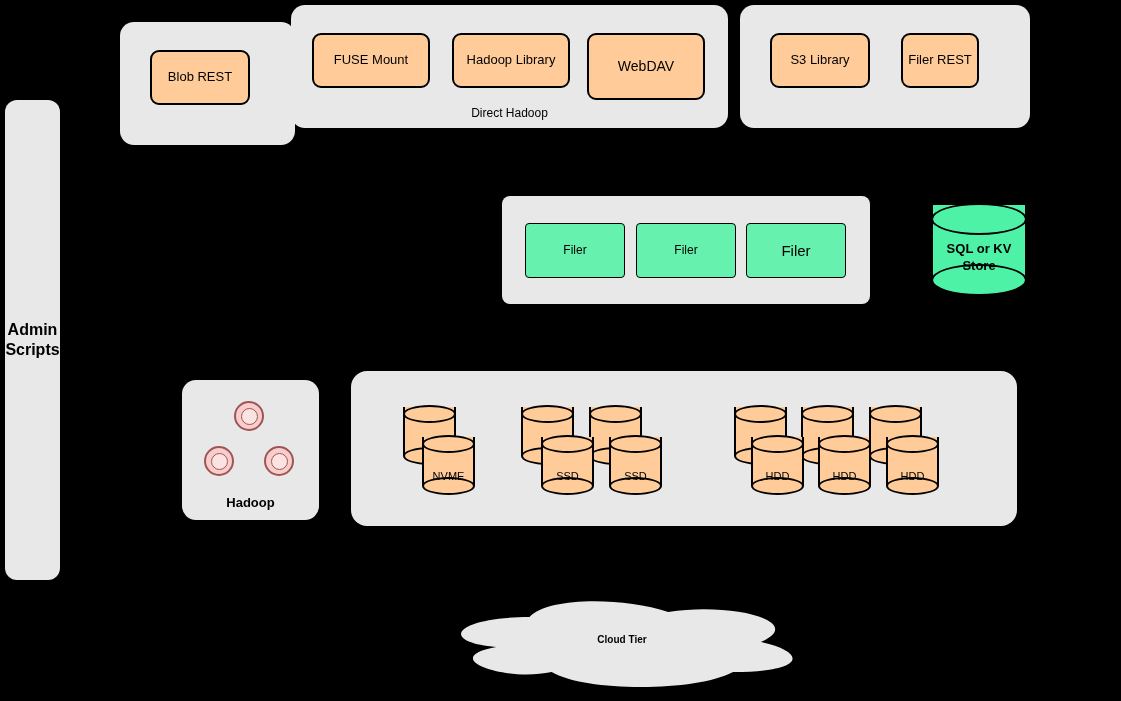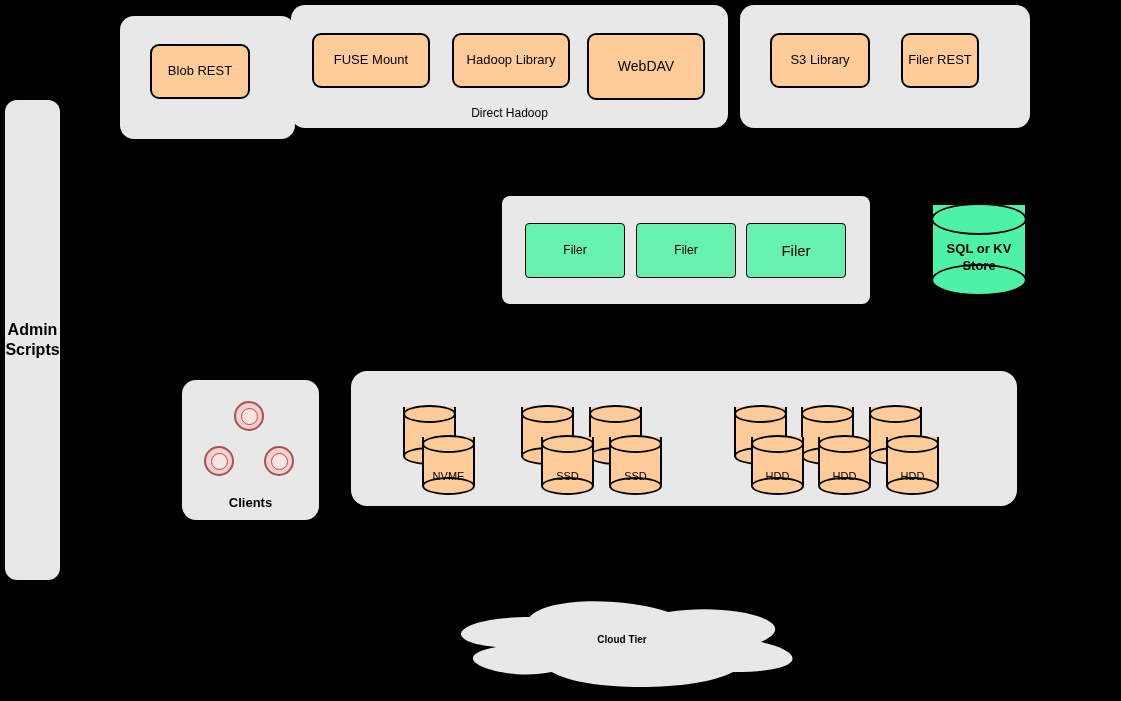--- a/index.html
+++ b/index.html
@@ -76,21 +76,21 @@
 </head>
 <body>
 
 <div class="stage">
 
   <div class="panel" style="left:5px; top:100px; width:55px; height:480px; border-radius:12px;">
     <div class="vlabel">Admin
 Scripts</div>
   </div>
 
-  <div class="panel" style="left:120px; top:16px; width:175px; height:123px;">
+  <div class="panel" style="left:120px; top:22px; width:175px; height:123px;">
     <div class="node" style="left:30px; top:28px; width:100px; height:55px;">Blob REST</div>
   </div>
 
   <div class="panel" style="left:291px; top:5px; width:437px; height:123px;">
     <div class="node" style="left:21px; top:28px; width:118px; height:55px;">FUSE Mount</div>
     <div class="node" style="left:161px; top:28px; width:118px; height:55px;">Hadoop Library</div>
     <div class="node fs14" style="left:296px; top:28px; width:118px; height:67px;">WebDAV</div>
     <div class="caption" style="bottom:8px;">Direct Hadoop</div>
   </div>
 
@@ -107,24 +107,24 @@
 
   <div class="cyl cyl-lg green-cyl" style="left:931px; top:205px;">
     <div class="store-label">SQL or KV
 Store</div>
   </div>
 
   <div class="panel" style="left:182px; top:380px; width:137px; height:140px;">
     <div class="mnode" style="left:52px; top:21px;"></div>
     <div class="mnode" style="left:22px; top:66px;"></div>
     <div class="mnode" style="left:82px; top:66px;"></div>
-    <div class="plabel" style="bottom:10px;">Clients</div>
+    <div class="plabel" style="bottom:10px;">Hadoop</div>
   </div>
 
-  <div class="panel" style="left:351px; top:371px; width:666px; height:135px; border-radius:16px;">
+  <div class="panel" style="left:351px; top:371px; width:666px; height:155px; border-radius:16px;">
 
     <div class="cyl" style="left:52px;  top:36px;"></div>
     <div class="cyl" style="left:170px; top:36px;"></div>
     <div class="cyl" style="left:238px; top:36px;"></div>
     <div class="cyl" style="left:383px; top:36px;"></div>
     <div class="cyl" style="left:450px; top:36px;"></div>
     <div class="cyl" style="left:518px; top:36px;"></div>
 
     <div class="cyl" style="left:71px; top:66px;">
       <span class="cyl-label">NVME</span>

